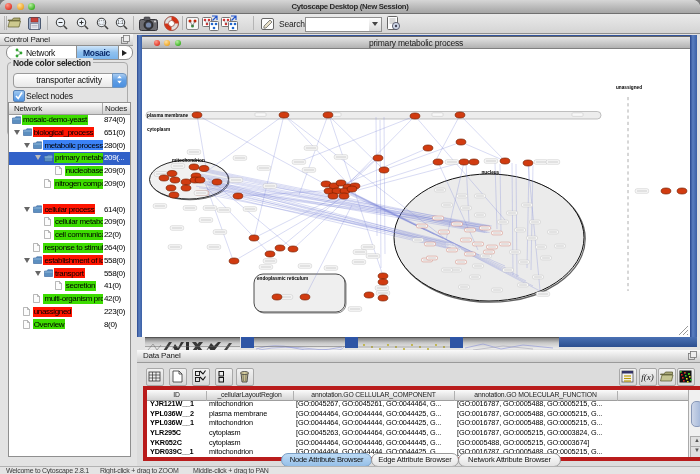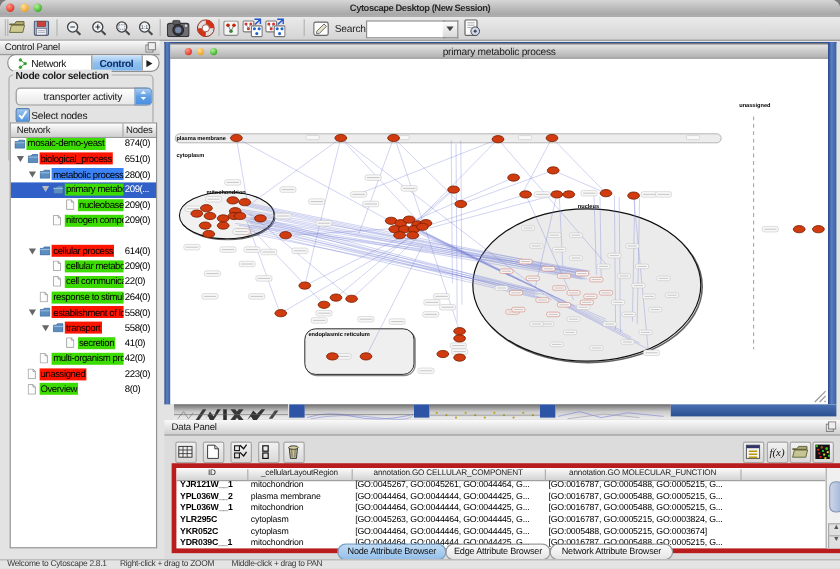--- a/index.html
+++ b/index.html
@@ -183,21 +183,21 @@
       </div>
  <div id="tabs">
    <svg style="position:absolute;left:7px;top:2px" width="10" height="10" viewBox="0 0 10 10">
           <circle cx="3" cy="2" r="1.4" fill="#3a3"></circle>
           <circle cx="7" cy="5" r="1.4" fill="#3a3"></circle>
           <circle cx="3" cy="8" r="1.4" fill="#3a3"></circle>
           <path d="M3 2 L7 5 L3 8" stroke="#383" stroke-width="0.7" fill="none"></path>
         </svg>
    <span class="lbl" style="left:19px;">Network</span>
    <div id="tab-mosaic"></div>
-   <span class="lbl" style="left:76px;font-weight:bold;color:#0a2a6a;">Control</span>
+   <span class="lbl" style="left:76px;font-weight:bold;color:#0a2a6a;">Mosaic</span>
    <div style="position:absolute;left:111px;top:0;width:14px;height:13px;"></div>
    <div style="position:absolute;left:115px;top:3.5px;width:0;height:0;border-top:3.5px solid transparent;border-bottom:3.5px solid transparent;border-left:5px solid #222;"></div>
  </div>
  <div id="grpbox"></div>
  <div id="grplbl">Node color selection</div>
  <div id="combo">transporter activity<div id="combo-btn"><svg width="11" height="11" viewBox="0 0 11 11">
             <path d="M3.2 4.2 L5.5 1.6 L7.8 4.2 Z" fill="#fff"></path>
             <path d="M3.2 6.8 L5.5 9.4 L7.8 6.8 Z" fill="#fff"></path>
           </svg></div></div>
  <div id="cbx"><svg width="10" height="10" viewBox="0 0 10 10">

